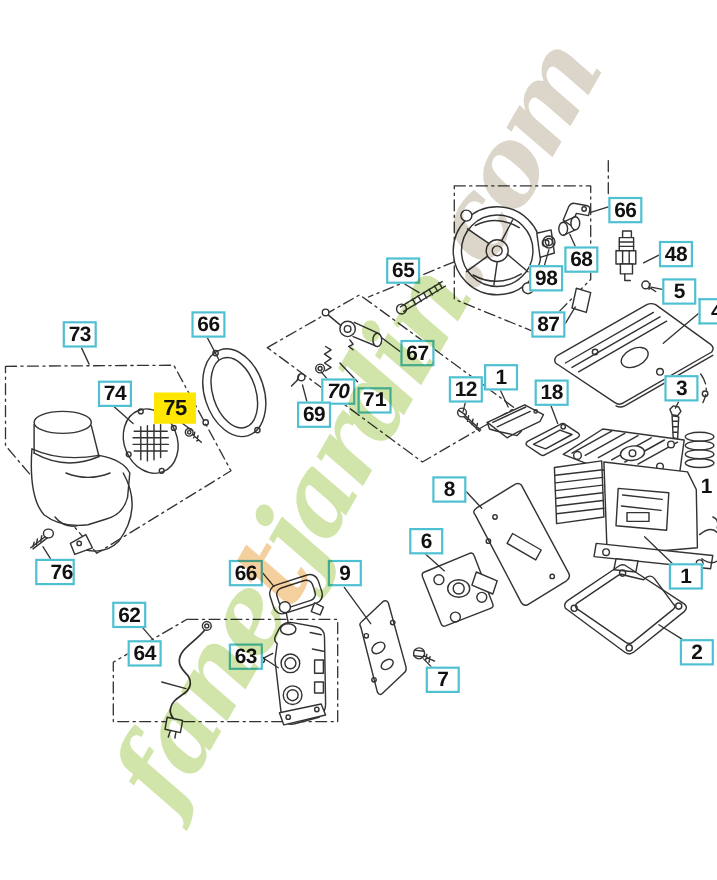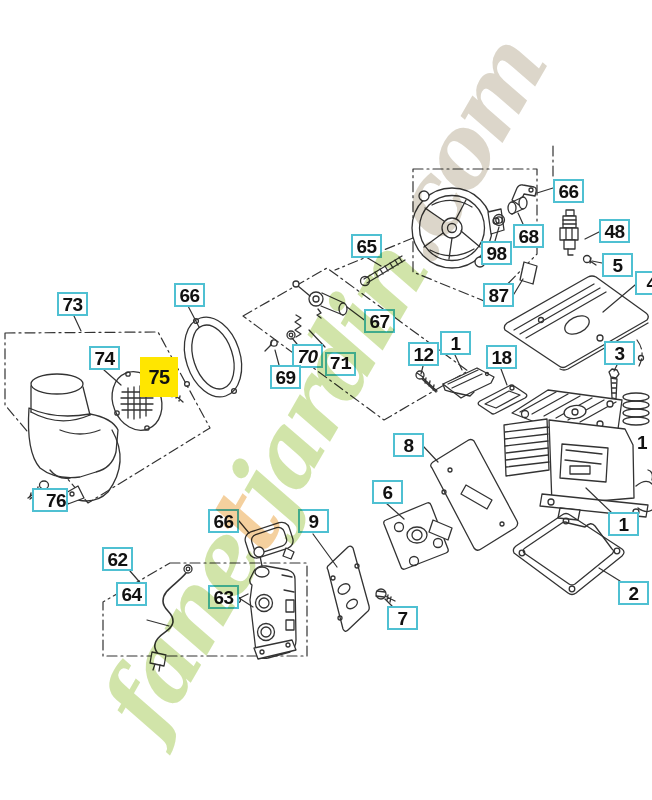--- a/index.html
+++ b/index.html
@@ -320,22 +320,22 @@
         <path d="M611,512 L586,488"></path>
         <path d="M620,581 L599,568"></path>
       </g>
     </g>
   </svg>
 
   <div id="labels-layer">
       <div class="plabel" style="left: 57px; top: 292px;">73</div>
       <div class="plabel" style="left: 174px; top: 283px;">66</div>
       <div class="plabel" style="left: 89px; top: 346px;">74</div>
-      <div class="plabel hl" style="left: 140px; top: 357px; width: 38px; height: 40px;">75</div>
-      <div class="plabel" style="left: 32px; top: 488px; padding-left: 12px;">76</div>
+      <div class="plabel hl" style="left: 140px; top: 357px; width: 38px; height: 28px;">75</div>
+      <div class="plabel" style="left: 32px; top: 508px; padding-left: 12px;">76</div>
       <div class="plabel" style="left: 208px; top: 509px;">66</div>
       <div class="plabel" style="left: 102px; top: 547px; text-align: right;">62</div>
       <div class="plabel" style="left: 116px; top: 582px;">64</div>
       <div class="plabel" style="left: 208px; top: 585px;">63</div>
       <div class="plabel" style="left: 298px; top: 509px;">9</div>
       <div class="plabel" style="left: 351px; top: 234px;">65</div>
       <div class="plabel" style="left: 364px; top: 309px;">67</div>
       <div class="plabel" style="left: 325px; top: 352px; font-family: Liberation Mono, monospace;">71</div>
       <div class="plabel" style="left: 292px; top: 344px; font-style: italic;">70</div>
       <div class="plabel" style="left: 270px; top: 365px;">69</div>

